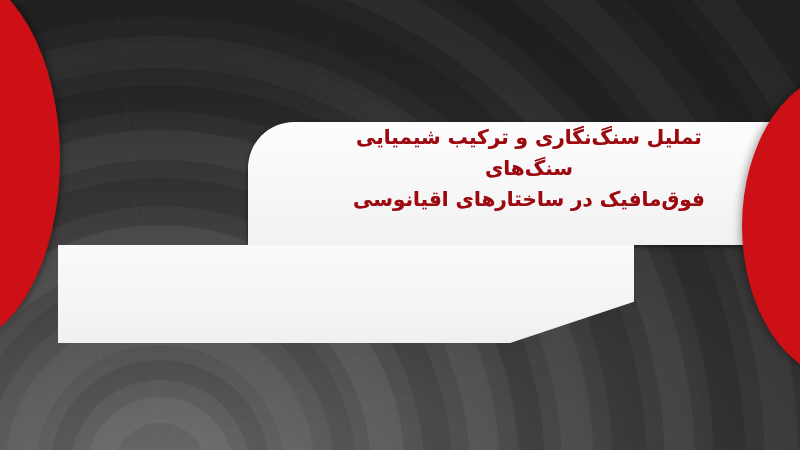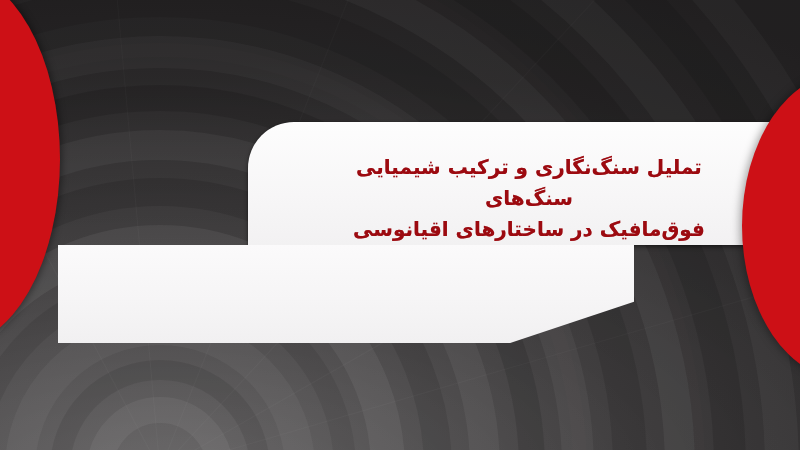--- a/index.html
+++ b/index.html
@@ -63,24 +63,24 @@
   .title-plate {
     position: absolute;
     left: 248px;
     top: 122px;
     width: 534px;
     height: 123px;
     background: linear-gradient(180deg, #fdfdfd 0%, #f7f6f7 60%, #f2f1f2 100%);
     border-top-left-radius: 46px;
     box-shadow: 0 2px 4px rgba(0,0,0,0.45), 0 0 1px rgba(0,0,0,0.5);
     display: flex;
-    align-items: flex-end;
+    align-items: flex-start;
     justify-content: center;
     box-sizing: border-box;
-    padding: 8px 34px 0 62px;
+    padding: 0 34px 0 62px;
   }
   .title-text {
     direction: rtl;
     text-align: center;
     color: #9c0a10;
     font-family: "DejaVu Sans", sans-serif;
     font-size: 20px;
     font-weight: bold;
     line-height: 1.55;
     letter-spacing: 0px;

